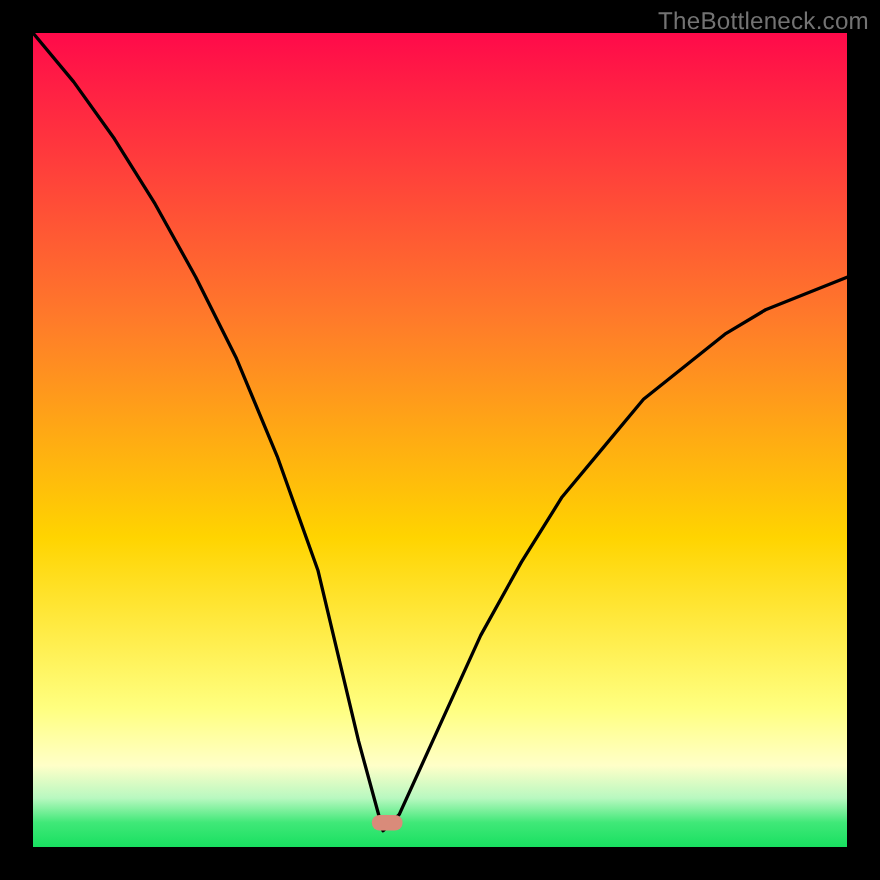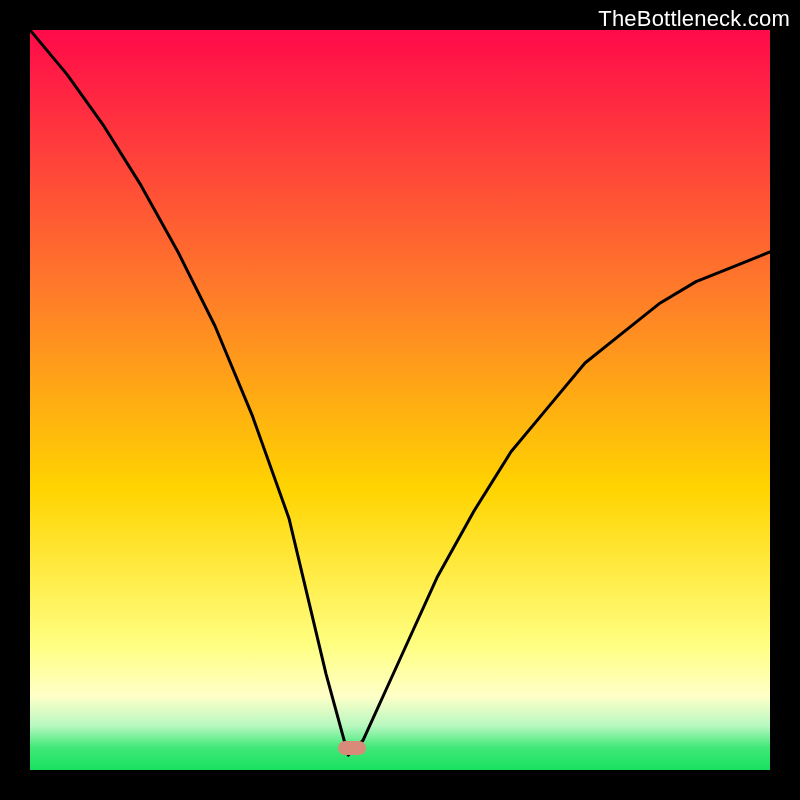--- a/index.html
+++ b/index.html
@@ -29,21 +29,21 @@
     position: absolute;
     left: 0;
     top: 0;
     width: 100%;
     height: 100%;
   }
   .watermark {
     position: absolute;
     top: 6px;
     right: 10px;
-    color: #ffffff;
+    color: #737373;
     font-size: 22px;
     font-weight: 500;
     letter-spacing: 0.2px;
   }
   .marker {
     position: absolute;
     width: 28px;
     height: 14px;
     background: #d98b7a;
     border-radius: 7px;

